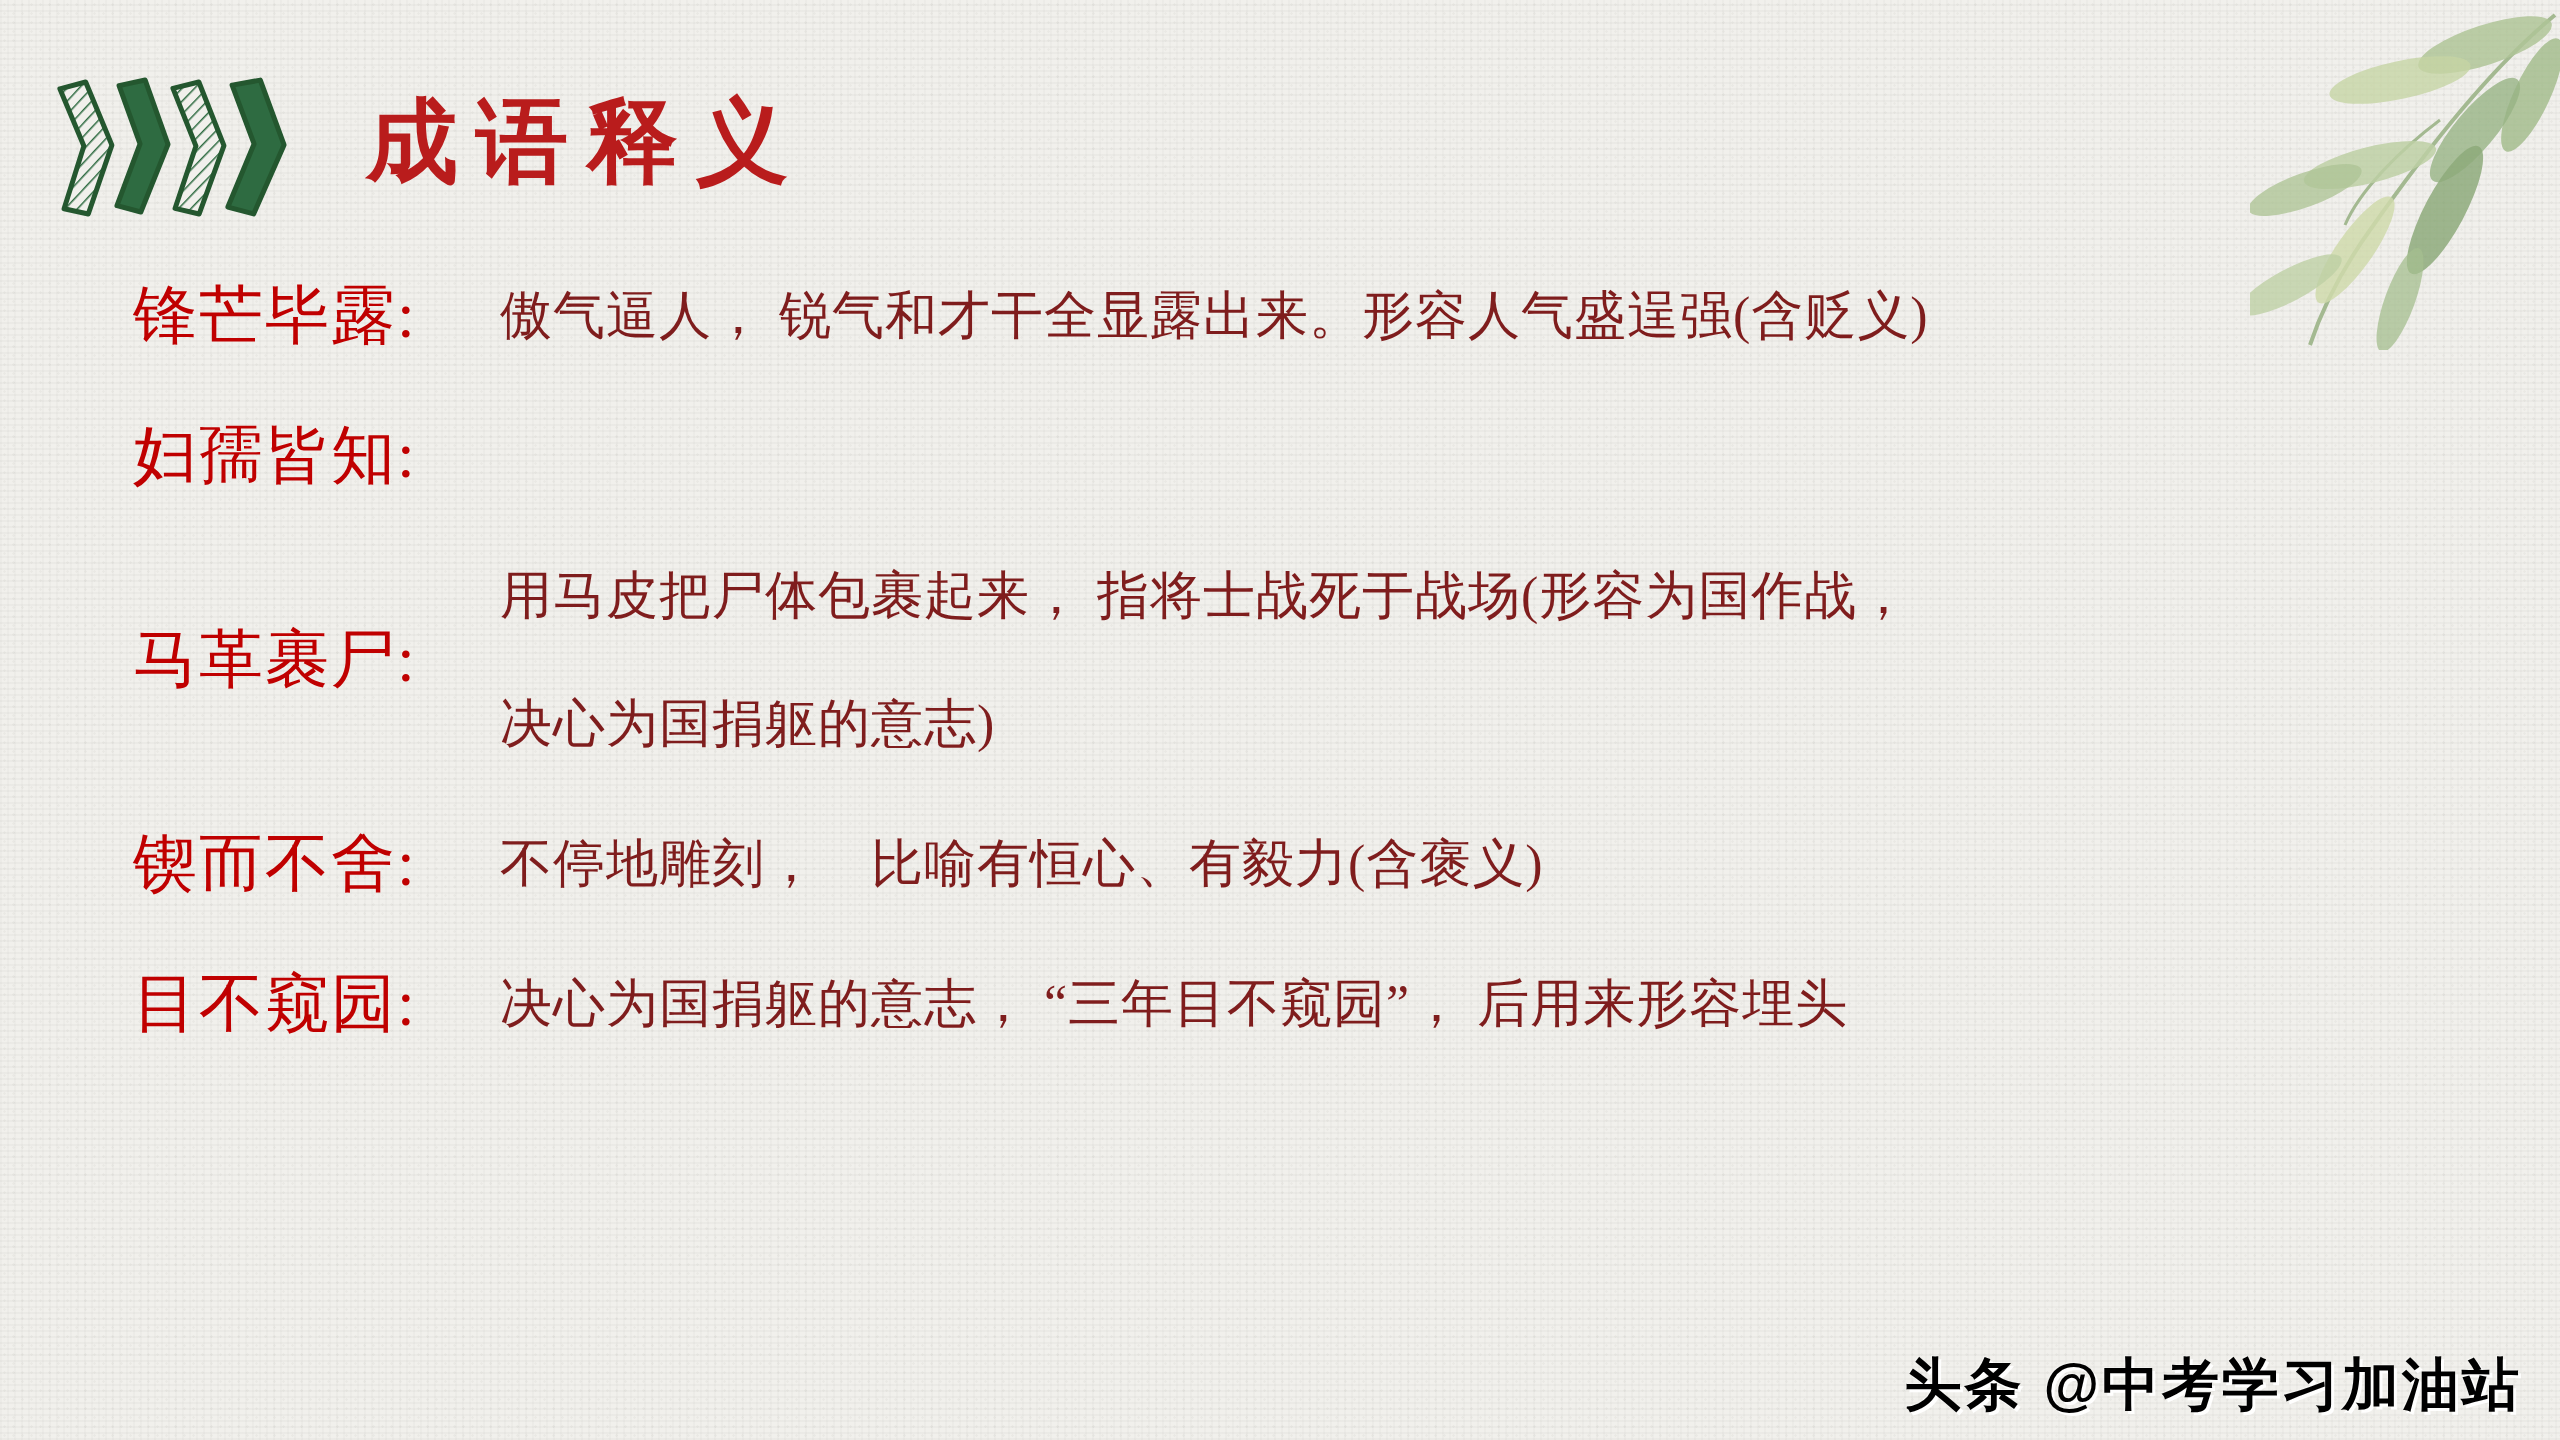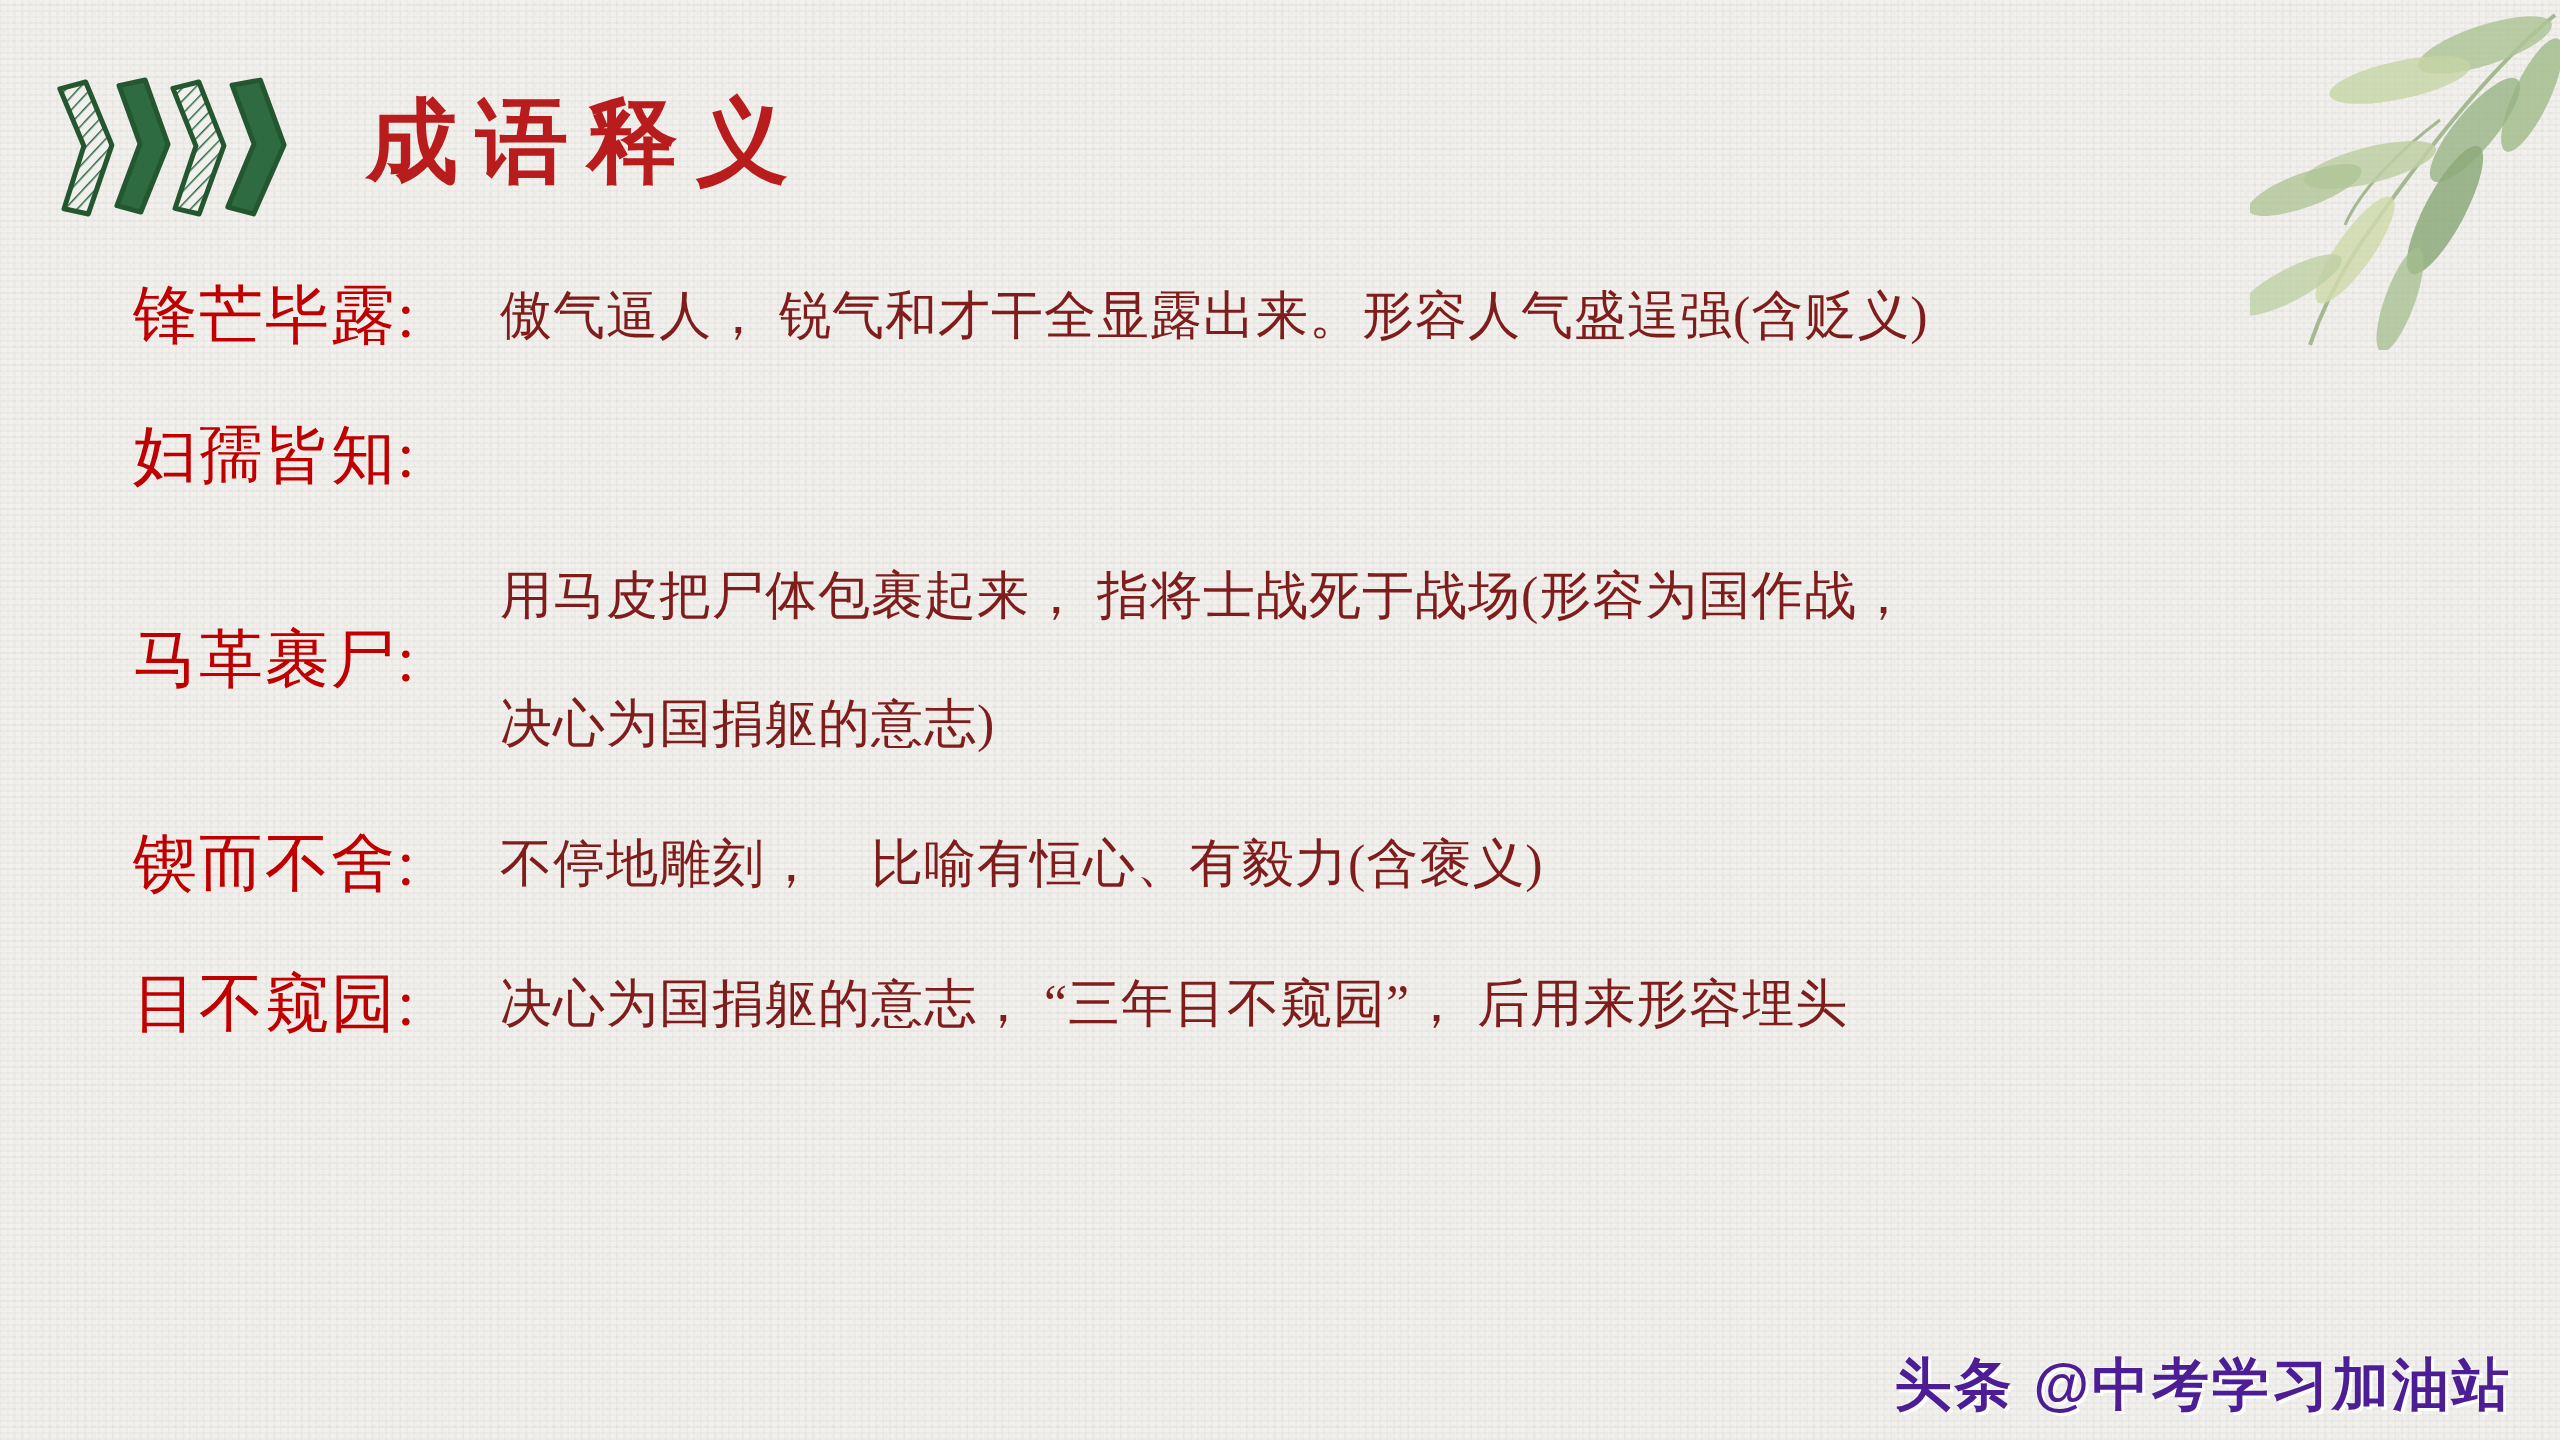--- a/index.html
+++ b/index.html
@@ -39,24 +39,24 @@
   .def-line{
     color:#7f1d1d;font-size:52px;line-height:128px;
     white-space:pre-wrap;letter-spacing:1px;margin-left:35px;
   }
 
   
   .leaves{position:absolute;top:0;right:0;width:310px;height:350px;pointer-events:none;}
 
   
   .watermark{
-    position:absolute;right:48px;bottom:16px;
+    position:absolute;right:38px;bottom:16px;
     font-family:"Liberation Sans","DejaVu Sans",sans-serif;
     font-weight:bold;font-size:57px;letter-spacing:3px;
-    color:#4c1d95;
+    color:#000000;
     text-shadow:3px 3px 0 rgba(255,255,255,0.95), -1px -1px 0 rgba(255,255,255,0.4);
   }
 </style>
 </head>
 <body>
 
 <div class="texture"></div>
 
 <div class="header">
   <svg class="chevrons" viewBox="0 0 232 150">

